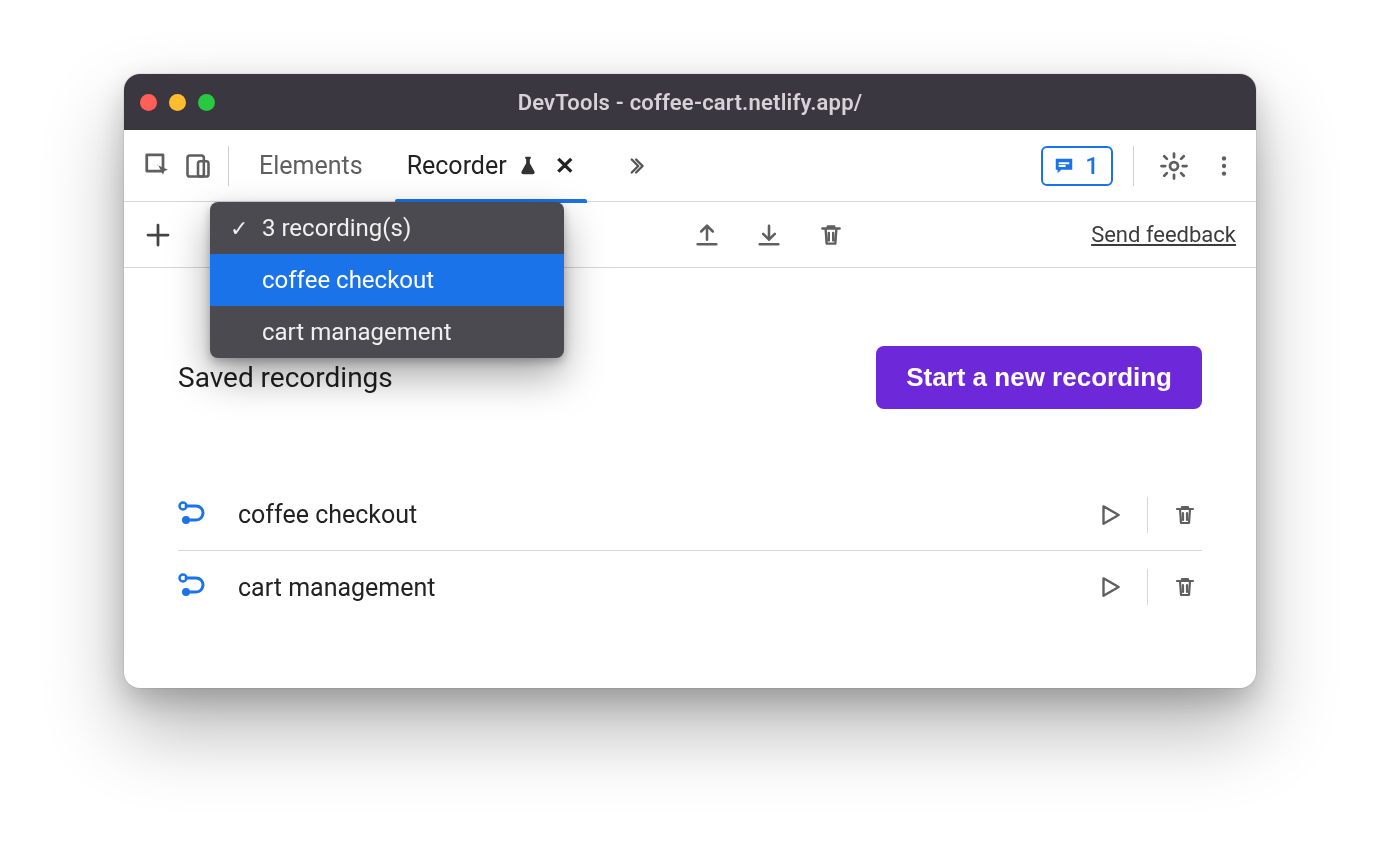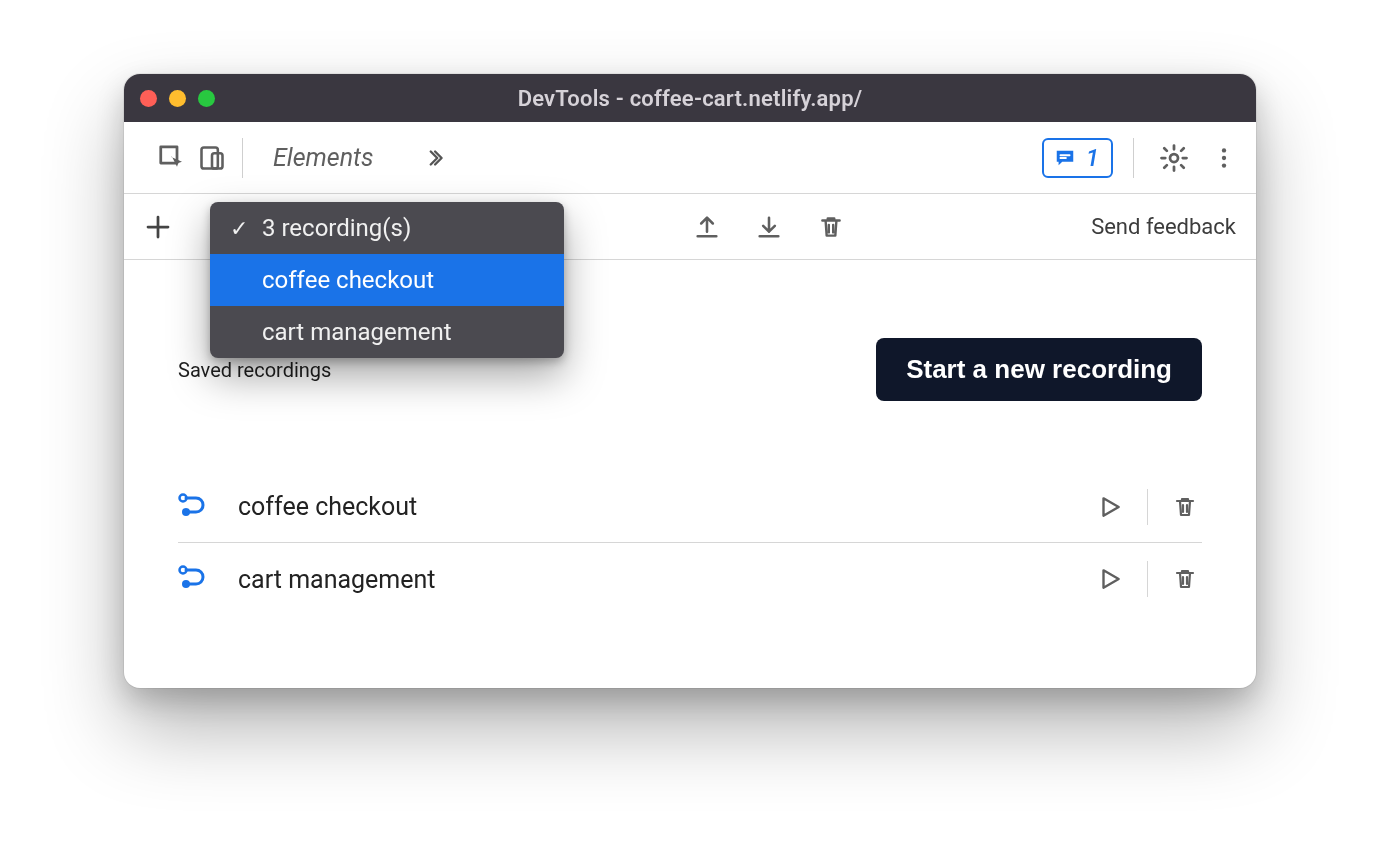--- a/index.html
+++ b/index.html
@@ -26,21 +26,21 @@
     border-radius: 16px;
     box-shadow:
       0 40px 80px rgba(0,0,0,0.30),
       0 12px 28px rgba(0,0,0,0.18),
       0 0 0 1px rgba(0,0,0,0.06);
     overflow: hidden;
   }
 
   
   .titlebar {
-    height: 48px;
+    height: 56px;
     background: #3a3740;
     display: flex;
     align-items: center;
     position: relative;
     padding-left: 16px;
   }
   .traffic-lights {
     display: flex;
     gap: 12px;
     align-items: center;
@@ -61,23 +61,22 @@
     letter-spacing: 0.2px;
     pointer-events: none;
   }
 
   
   .tabsrow {
     height: 72px;
     border-bottom: 1px solid #d6d6d6;
     display: flex;
     align-items: center;
-    padding: 0 28px;
-    position: relative;
-    font-style: italic;
+    padding: 0 14px;
+    position: relative;
   }
   .tabsrow .vdiv {
     width: 1px;
     height: 40px;
     background: #cfcfcf;
     margin: 0 10px;
   }
   .iconbtn {
     width: 40px;
     height: 40px;
@@ -163,20 +162,21 @@
     display: flex;
     align-items: center;
     gap: 28px;
     color: #4a4a4a;
   }
   .feedback {
     position: absolute;
     right: 20px;
     color: #3c3c3c;
     font-size: 22px;
+    text-decoration: underline;
   }
 
   
   .dropdown {
     position: absolute;
     left: 86px;
     top: 128px;
     width: 354px;
     background: #4b4a50;
     border-radius: 8px;
@@ -208,26 +208,26 @@
     position: relative;
     padding: 26px 54px 30px 54px;
   }
   .heading-row {
     display: flex;
     align-items: center;
     justify-content: space-between;
     margin-top: 52px;
   }
   .heading {
-    font-size: 20px;
+    font-size: 28px;
     font-weight: 400;
     color: #1f1f1f;
   }
   .primary-btn {
-    background: #0f172a;
+    background: #6d28d9;
     color: #fff;
     border: none;
     font-size: 26px;
     font-weight: 600;
     padding: 16px 30px;
     border-radius: 8px;
   }
 
   .list {
     margin-top: 70px;
@@ -283,20 +283,29 @@
         <svg width="28" height="28" viewBox="0 0 24 24">
             <rect class="mono-stroke" x="3" y="3" width="14" height="18" rx="2"></rect>
             <rect class="mono-stroke" x="12" y="8" width="9" height="13" rx="2"></rect>
           </svg>
       </span>
       <span class="vdiv"></span>
 
       <div class="tabs">
         <div class="tab">
           <span>Elements</span>
+        </div>
+        <div class="tab active">
+          <span>Recorder</span>
+          <span style="color:#333">
+            <svg width="22" height="22" viewBox="0 0 24 24">
+                <path d="M9 2h6v2l-1 .5V9l5 9c.8 1.5-.3 3-2 3H7c-1.7 0-2.8-1.5-2-3l5-9V4.5L9 4V2z" fill="currentColor"></path>
+              </svg>
+          </span>
+          <span class="x">✕</span>
         </div>
         <span class="iconbtn" style="color:#555">
           <svg width="26" height="26" viewBox="0 0 24 24">
               <path class="mono-stroke" d="M6 9l6 6 6-6" transform="rotate(-90 12 12)"></path>
               <path class="mono-stroke" d="M6 9l6 6 6-6" transform="translate(4 0) rotate(-90 12 12)"></path>
             </svg>
         </span>
       </div>
 
       <div class="tabs-right">

